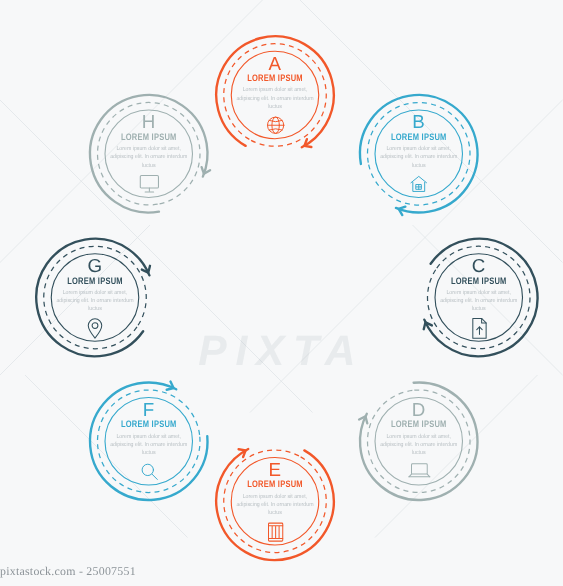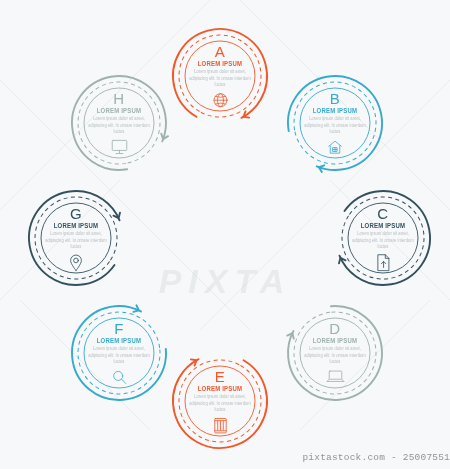--- a/index.html
+++ b/index.html
@@ -53,23 +53,23 @@
   }
   #hub .dots{
     position:absolute;left:0;right:0;top:86px;
     display:flex;justify-content:center;gap:8px;
   }
   #hub .dot{width:17px;height:17px;border-radius:50%;}
 
   
   #footer{
     position:absolute;left:0;right:0;bottom:6px;
-    text-align:right;font-size:9.5px;color:#8d9499;
+    text-align:left;font-size:9.5px;color:#8d9499;
     letter-spacing:.2px;
-    font-family:Liberation Mono, monospace;
+    font-family:Liberation Serif, serif;
     margin-top:24px;
   }
   #wm-center{
     position:absolute;left:0;right:0;top:262px;text-align:center;
     font-size:34px;letter-spacing:7px;color:rgba(160,170,178,.17);
     font-weight:700;pointer-events:none;
     font-family:"Liberation Sans", sans-serif;
     font-style:italic;
   }
 </style>

